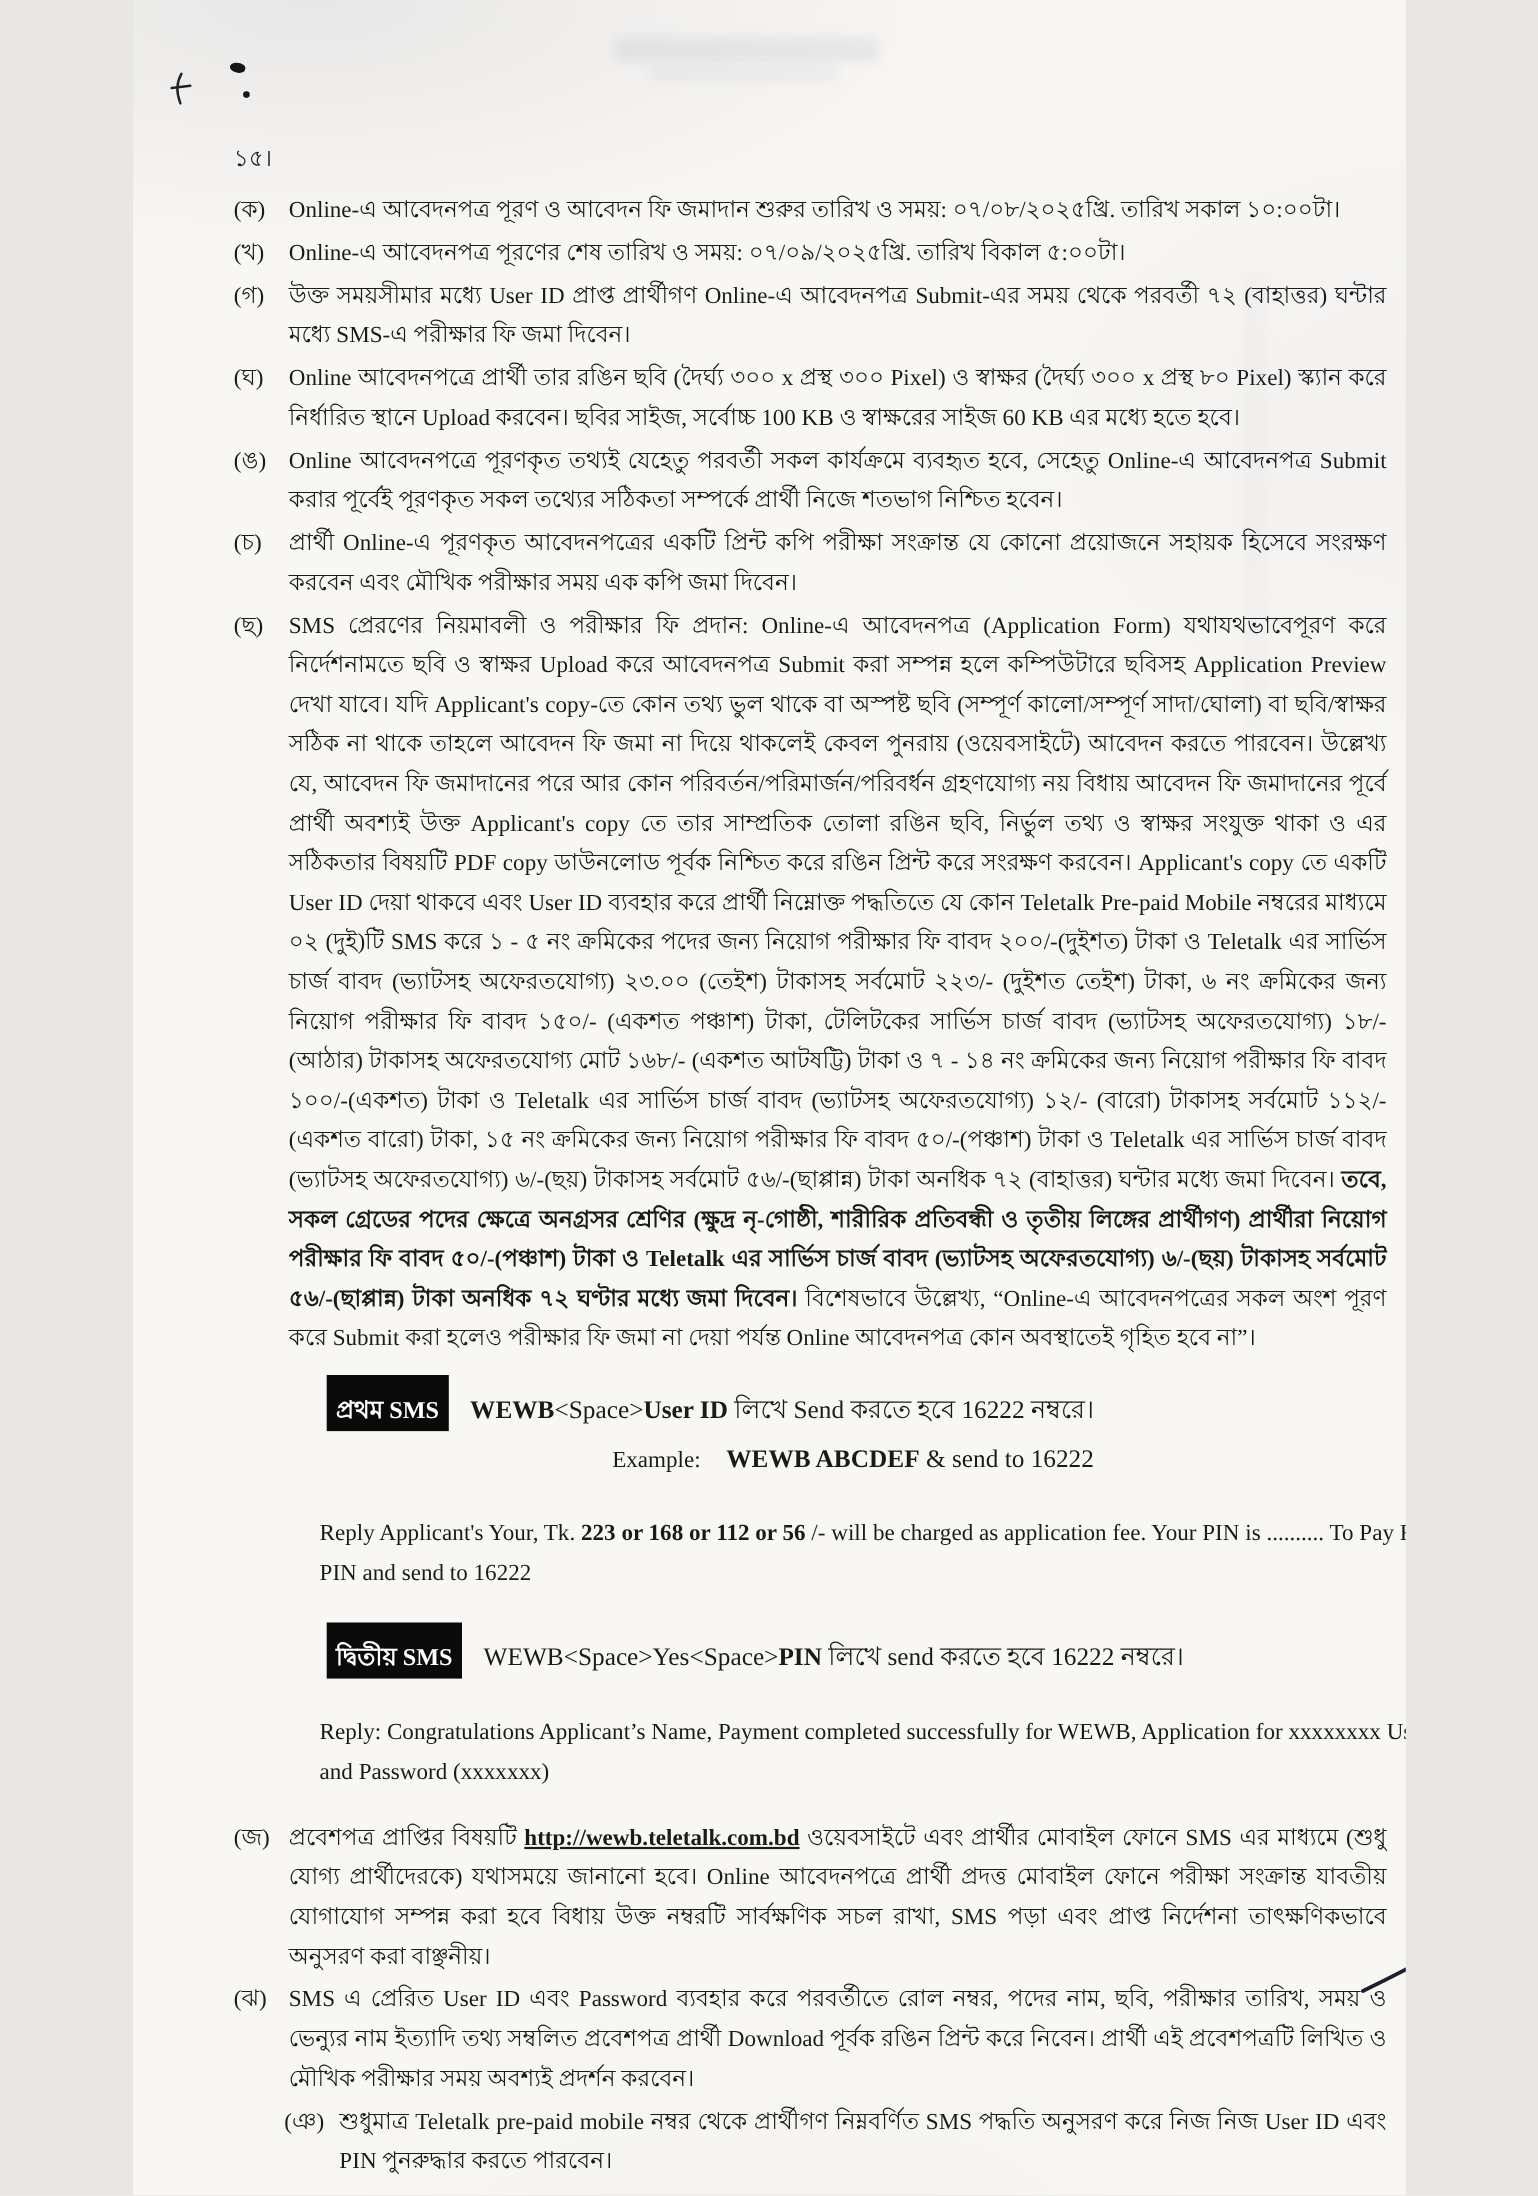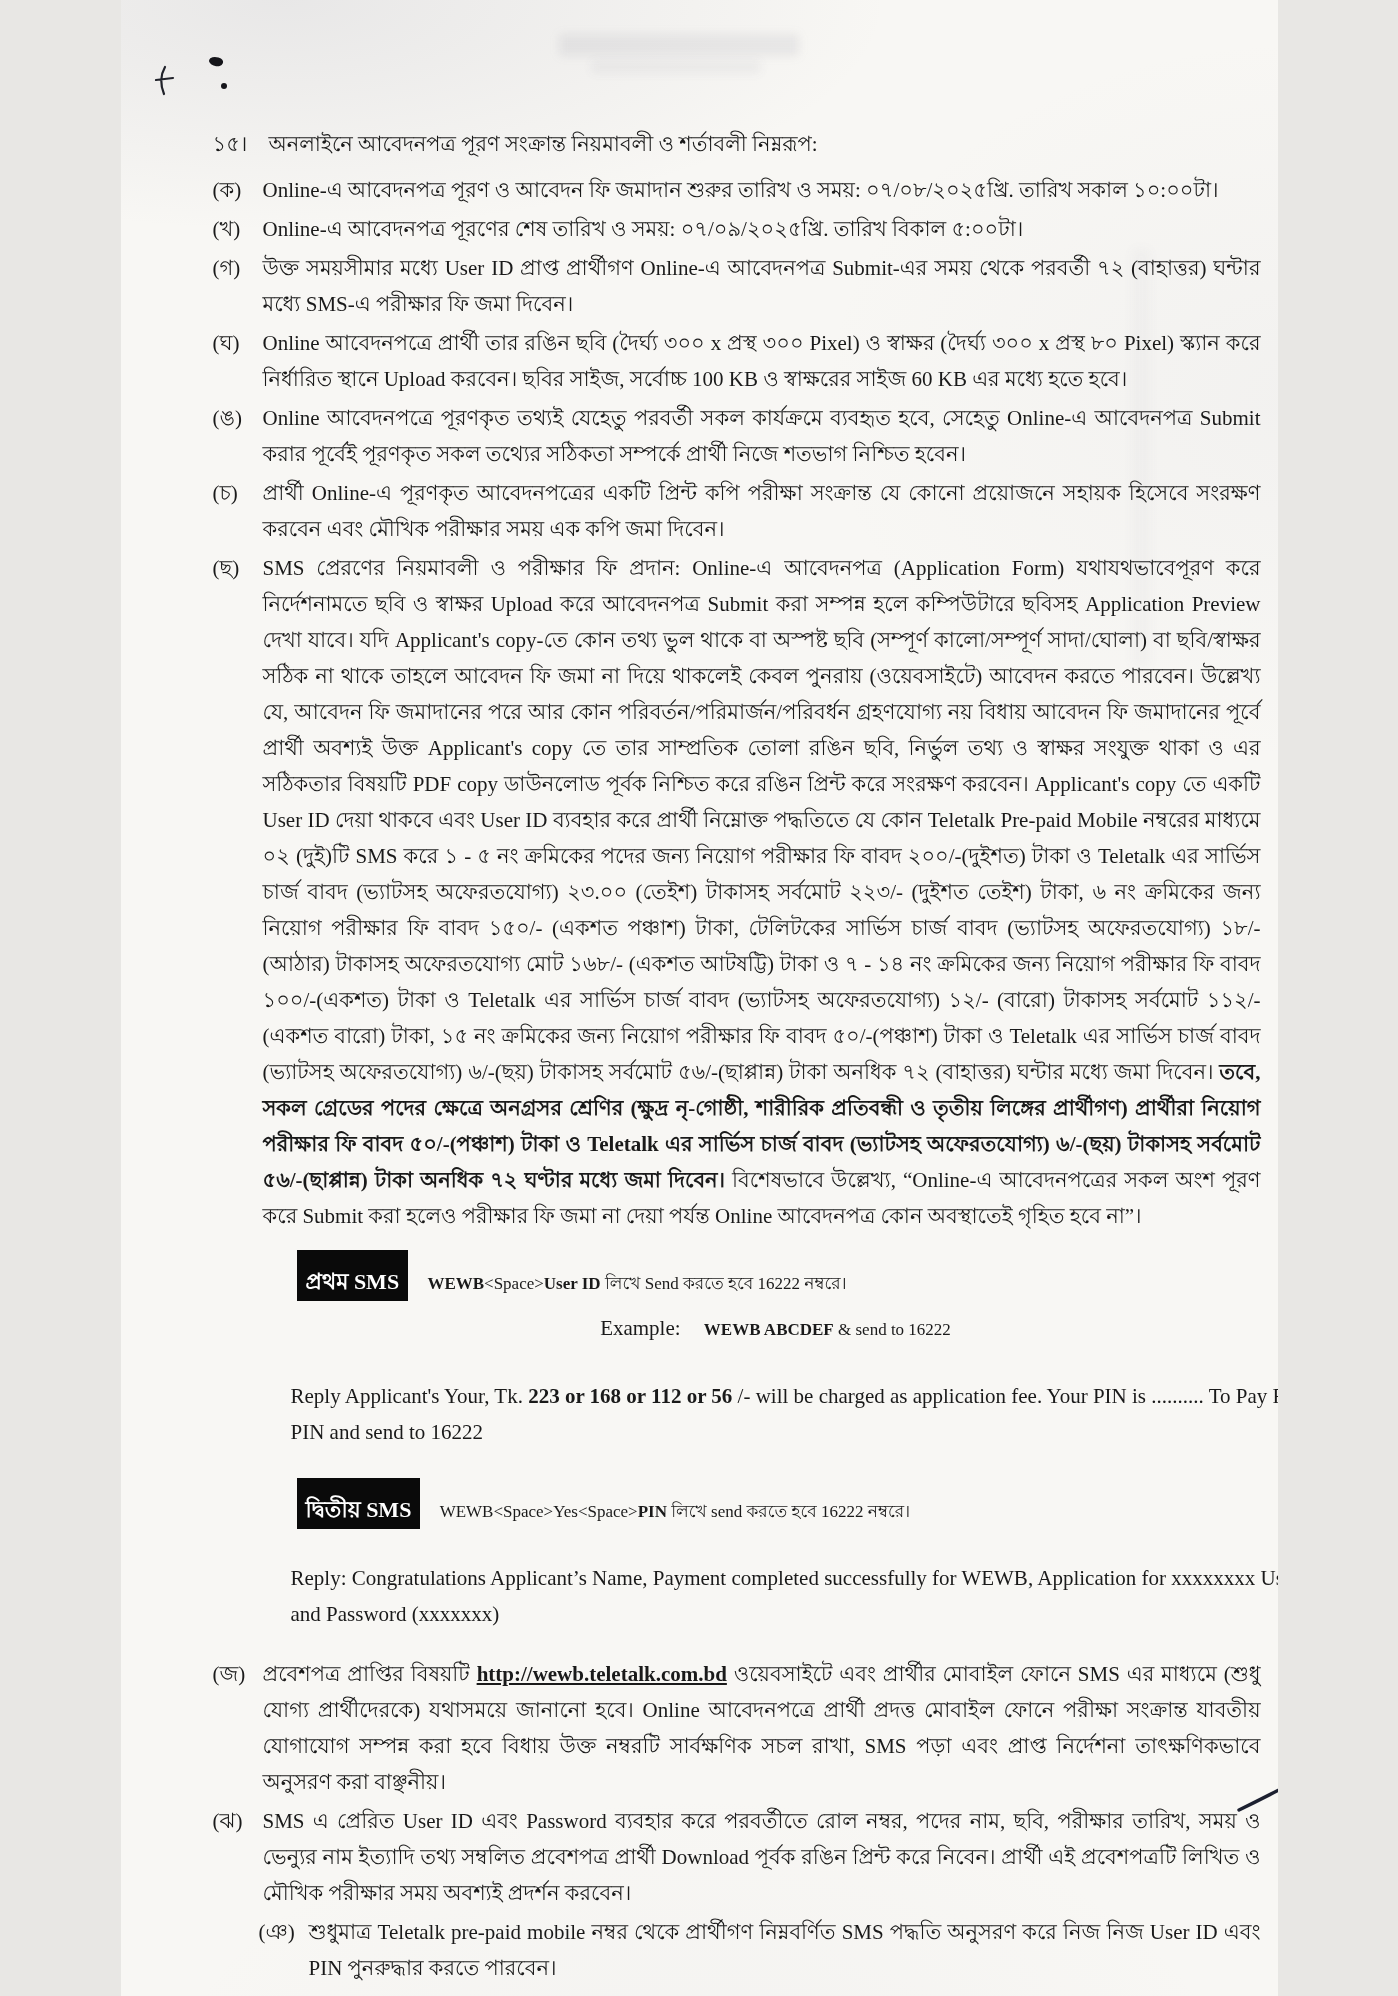--- a/index.html
+++ b/index.html
@@ -25,21 +25,21 @@
   .item{display:flex;margin-bottom:3px;}
   .item-label{flex:0 0 50px;}
   .item-body{flex:1;text-align:justify;}
   .indent-extra{margin-left:46px;}
   .badge{
     display:inline-block;background:#0a0a0a;color:#fff;
     font-weight:bold;padding:16px 9px 3px;margin-right:14px;
     font-size:22px;line-height:32px;
   }
   .sms-block{margin:16px 0 0 84px;}
-  .cmd{font-size:17px;}
+  .cmd{font-size:23px;}
   .example-line{margin:8px 0 0 -6px;text-align:center;}
   .example-line .ex-label{margin-right:18px;}
   .reply{margin:30px 0 6px -6px;width:1170px;text-align:left;}
   .gap-lg{margin-top:28px;}
   
   .bleed{position:absolute;background:rgba(110,112,125,0.10);filter:blur(5px);border-radius:4px;}
   .bleed.b1{left:438px;top:34px;width:240px;height:22px;}
   .bleed.b2{left:470px;top:60px;width:170px;height:14px;opacity:.7;}
   .bleed.b3{left:1010px;top:248px;width:20px;height:420px;opacity:.35;}
   .inkdot{position:absolute;background:#15151a;}
@@ -59,21 +59,20 @@
   <div class="inkdot d1"></div>
   <div class="inkdot d2"></div>
   <svg class="inkmark" width="28" height="34" viewBox="0 0 28 34">
     <path d="M14 3 C10 10 9 20 13 30 M5 16 L22 14" stroke="#20222a" stroke-width="2.2" fill="none" stroke-linecap="round"></path>
   </svg>
 
   <div class="content">
 
     <div class="heading">
       <span class="h-num">১৫।</span>
-      <span class="h-title">অনলাইনে আবেদনপত্র পূরণ সংক্রান্ত নিয়মাবলী ও শর্তাবলী নিম্নরূপ:</span>
     </div>
 
     <div class="item">
       <span class="item-label">(ক)</span>
       <span class="item-body"><span>Online-এ আবেদনপত্র পূরণ ও আবেদন ফি জমাদান শুরুর তারিখ ও সময়: ০৭/০৮/২০২৫খ্রি. তারিখ সকাল ১০:০০টা।</span></span>
     </div>
     <div class="item">
       <span class="item-label">(খ)</span>
       <span class="item-body"><span>Online-এ আবেদনপত্র পূরণের শেষ তারিখ ও সময়: ০৭/০৯/২০২৫খ্রি. তারিখ বিকাল ৫:০০টা।</span></span>
     </div>

